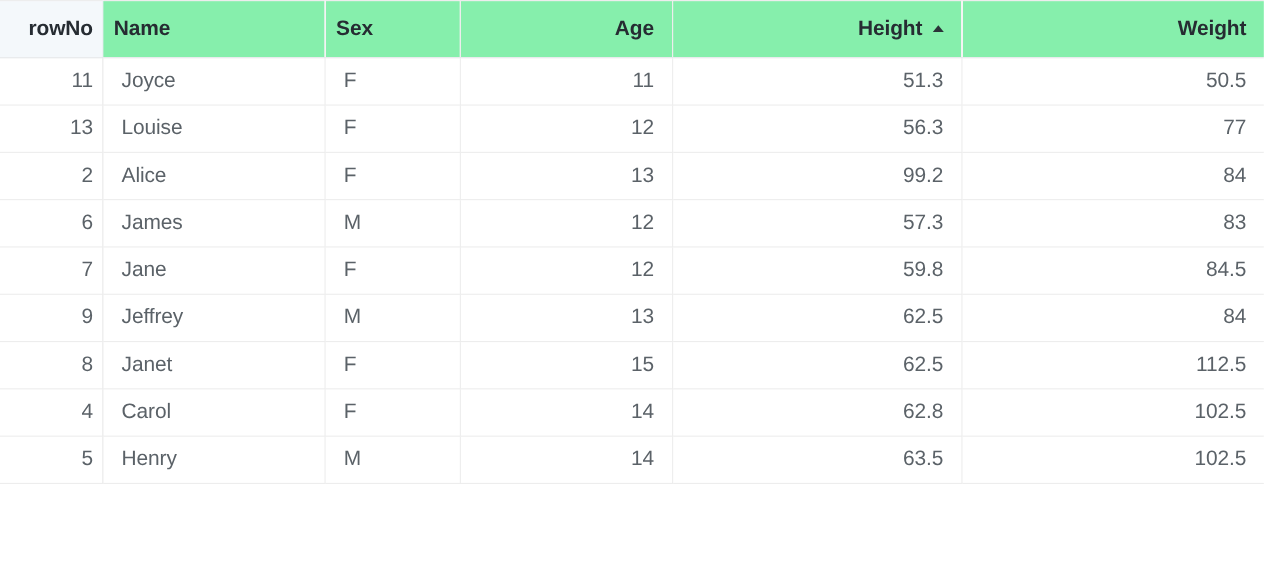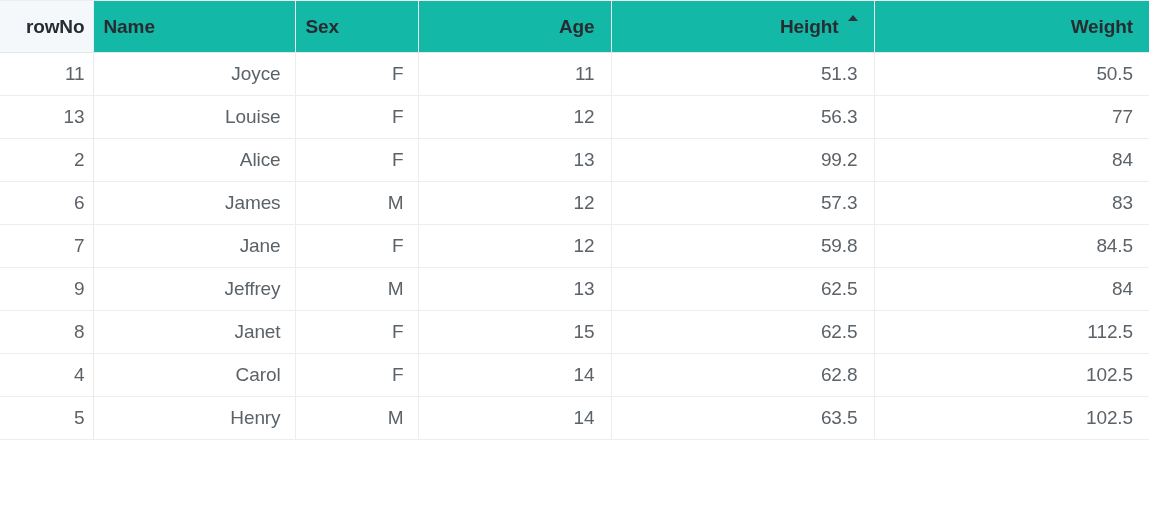--- a/index.html
+++ b/index.html
@@ -39,40 +39,41 @@
   col.c-weight { width: 275px; }
 
   
   thead th {
     height: 52px;
     box-sizing: border-box;
     padding: 0 14px;
     font-size: 19px;
     font-weight: bold;
     color: #262c32;
-    background: #14b8a6;
+    background: #86efac;
     border-bottom: 1px solid #e4e7e9;
     border-right: 1px solid #ececec;
     vertical-align: middle;
     white-space: nowrap;
     overflow: hidden;
     letter-spacing: -0.1px;
   }
   thead th.hdr-rowno {
     background: #f4f8fb;
     border-right: 1px solid #e6ecf1;
     text-align: right;
     padding-right: 8px;
   }
   thead th.align-left  { text-align: left;  padding-left: 10px; }
   thead th.align-right { text-align: right; padding-right: 16px; }
   thead th.last-col    { border-right: none; }
 
   .hdr-inner {
     display: inline-flex;
+    align-items: center;
     gap: 9px;
   }
   .sort-arrow {
     display: inline-block;
     width: 0;
     height: 0;
     border-left: 5px solid transparent;
     border-right: 5px solid transparent;
     border-bottom: 6px solid #2b3238;
     position: relative;
@@ -93,21 +94,21 @@
     vertical-align: middle;
     white-space: nowrap;
     overflow: hidden;
     letter-spacing: -0.1px;
   }
   tbody td.cell-rowno {
     text-align: right;
     padding-right: 8px;
     border-right: 1px solid #e9e9e9;
   }
-  tbody td.align-left  { text-align: right;  padding-left: 6px; }
+  tbody td.align-left  { text-align: left;  padding-left: 17px; }
   tbody td.align-right { text-align: right; padding-right: 16px; }
   tbody td.last-col    { border-right: none; }
 </style>
 </head>
 <body>
 
 <div class="grid-viewport">
   <table class="data-grid">
     <colgroup>
       <col class="c-rowno">

